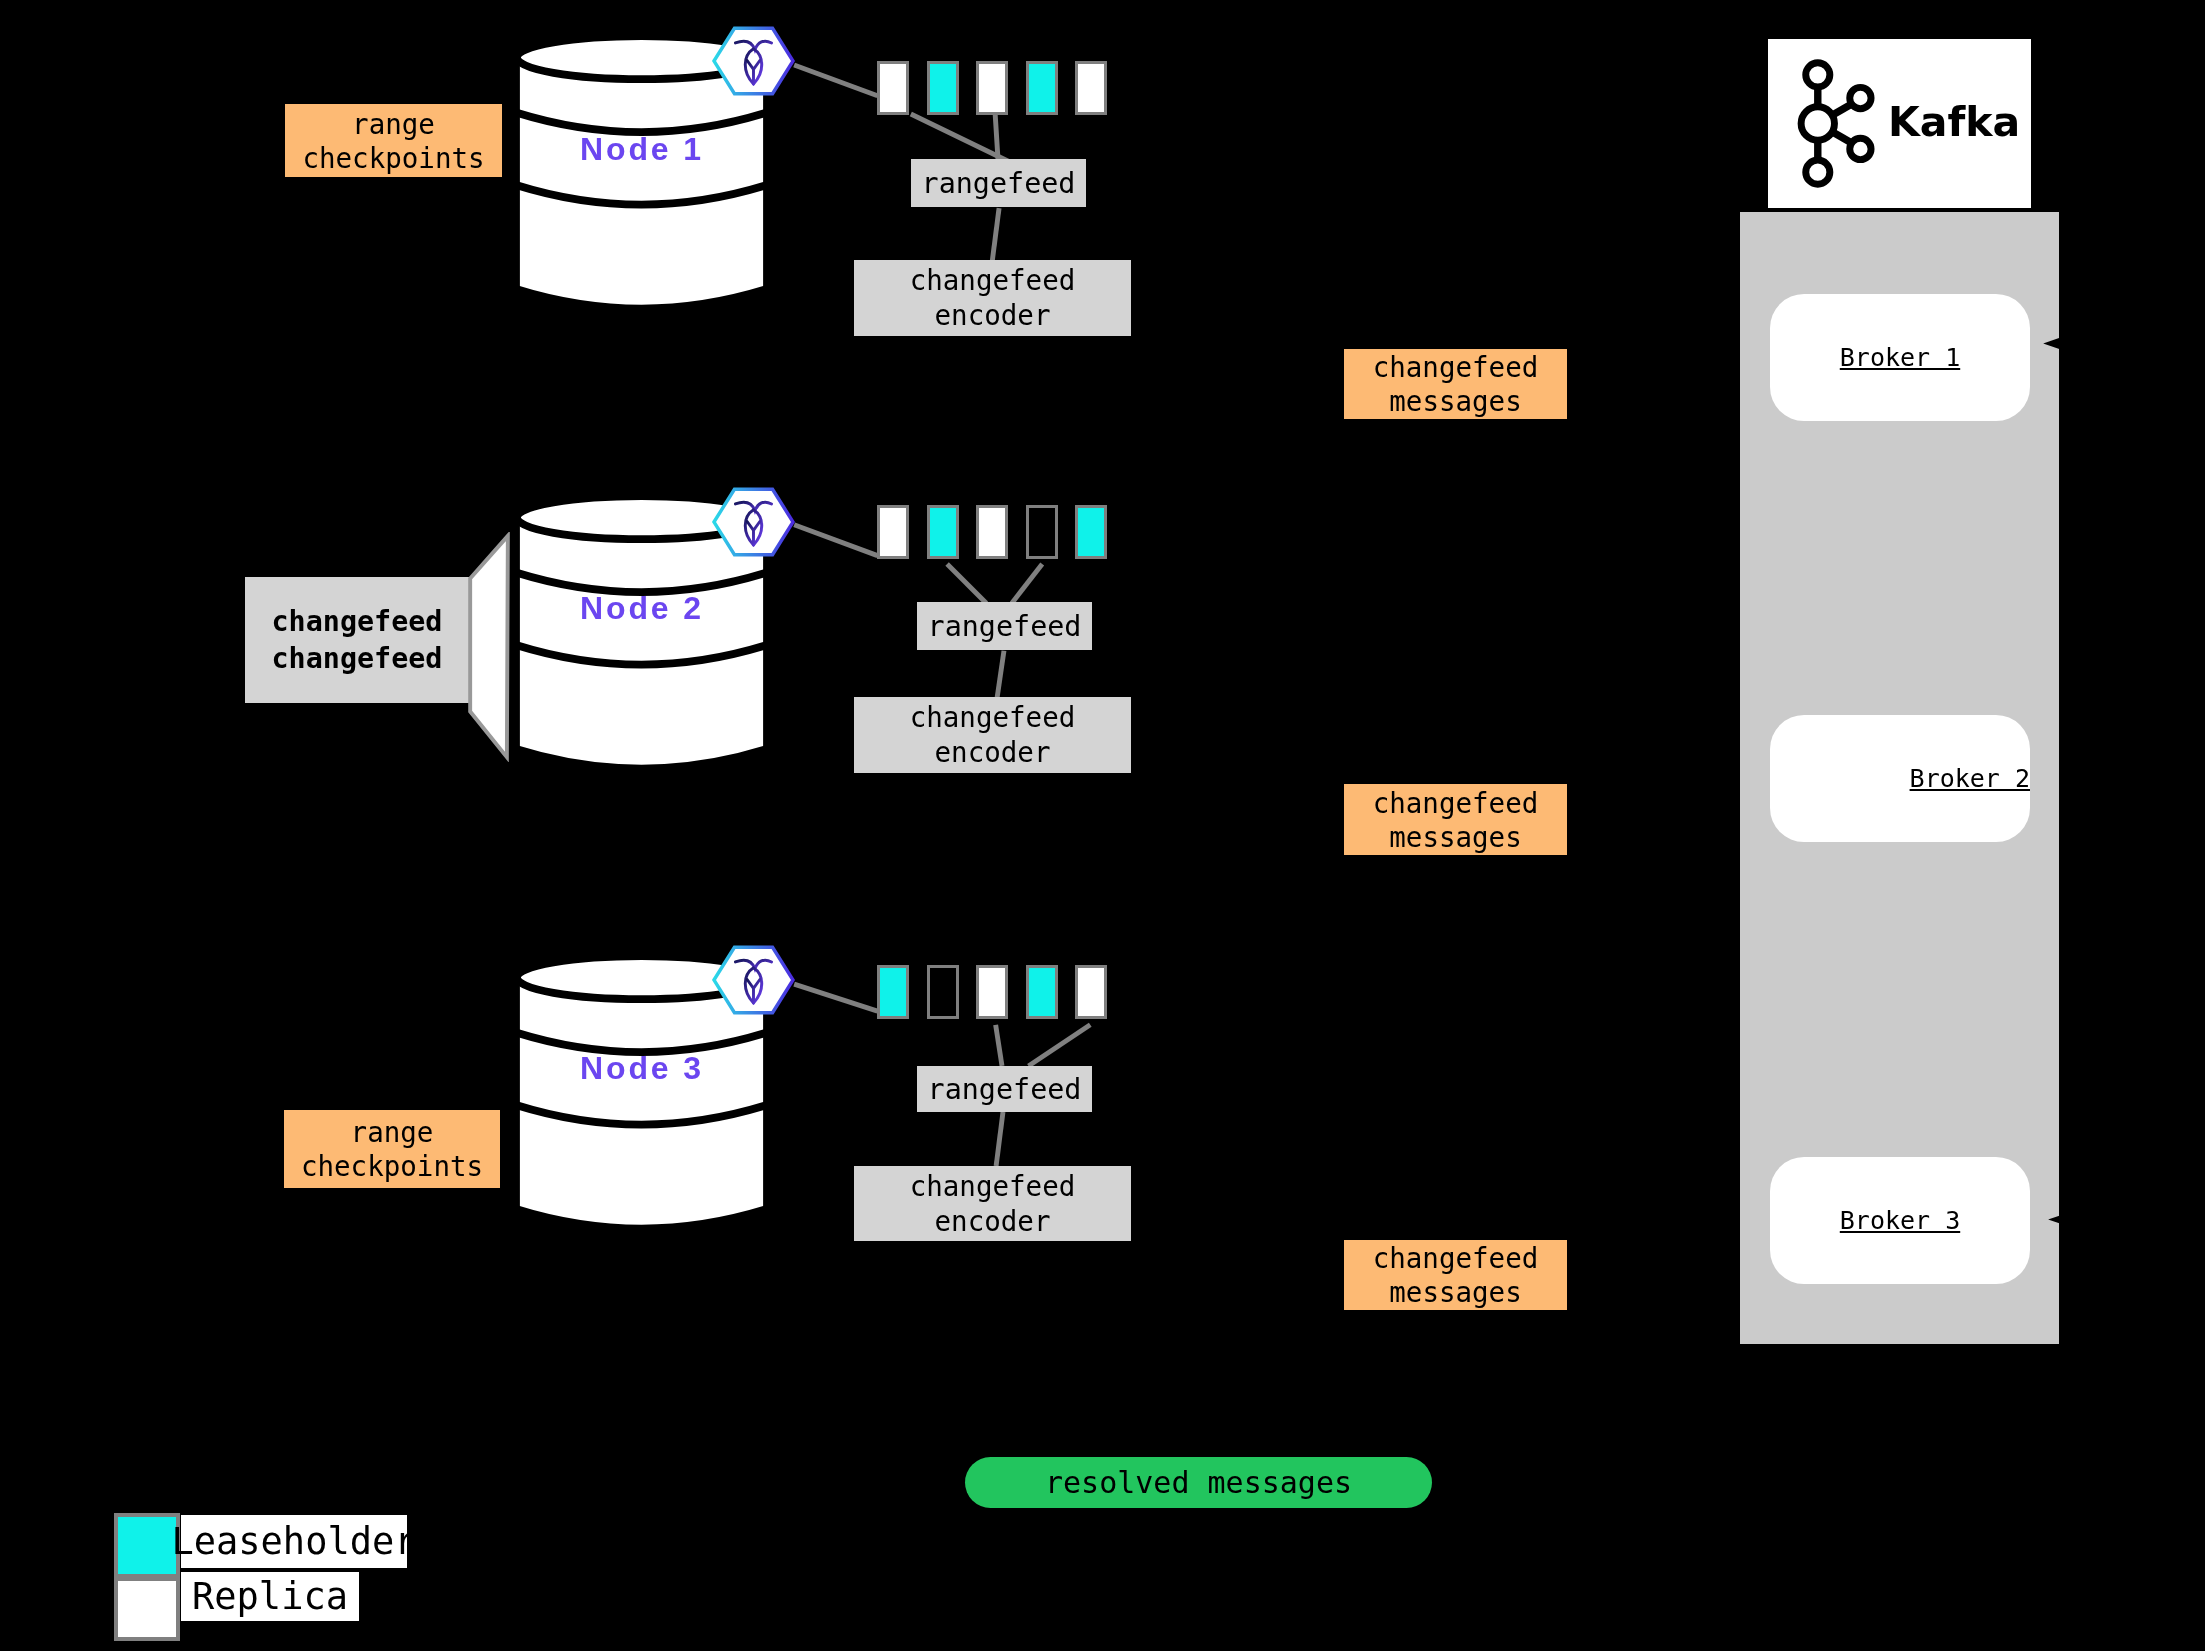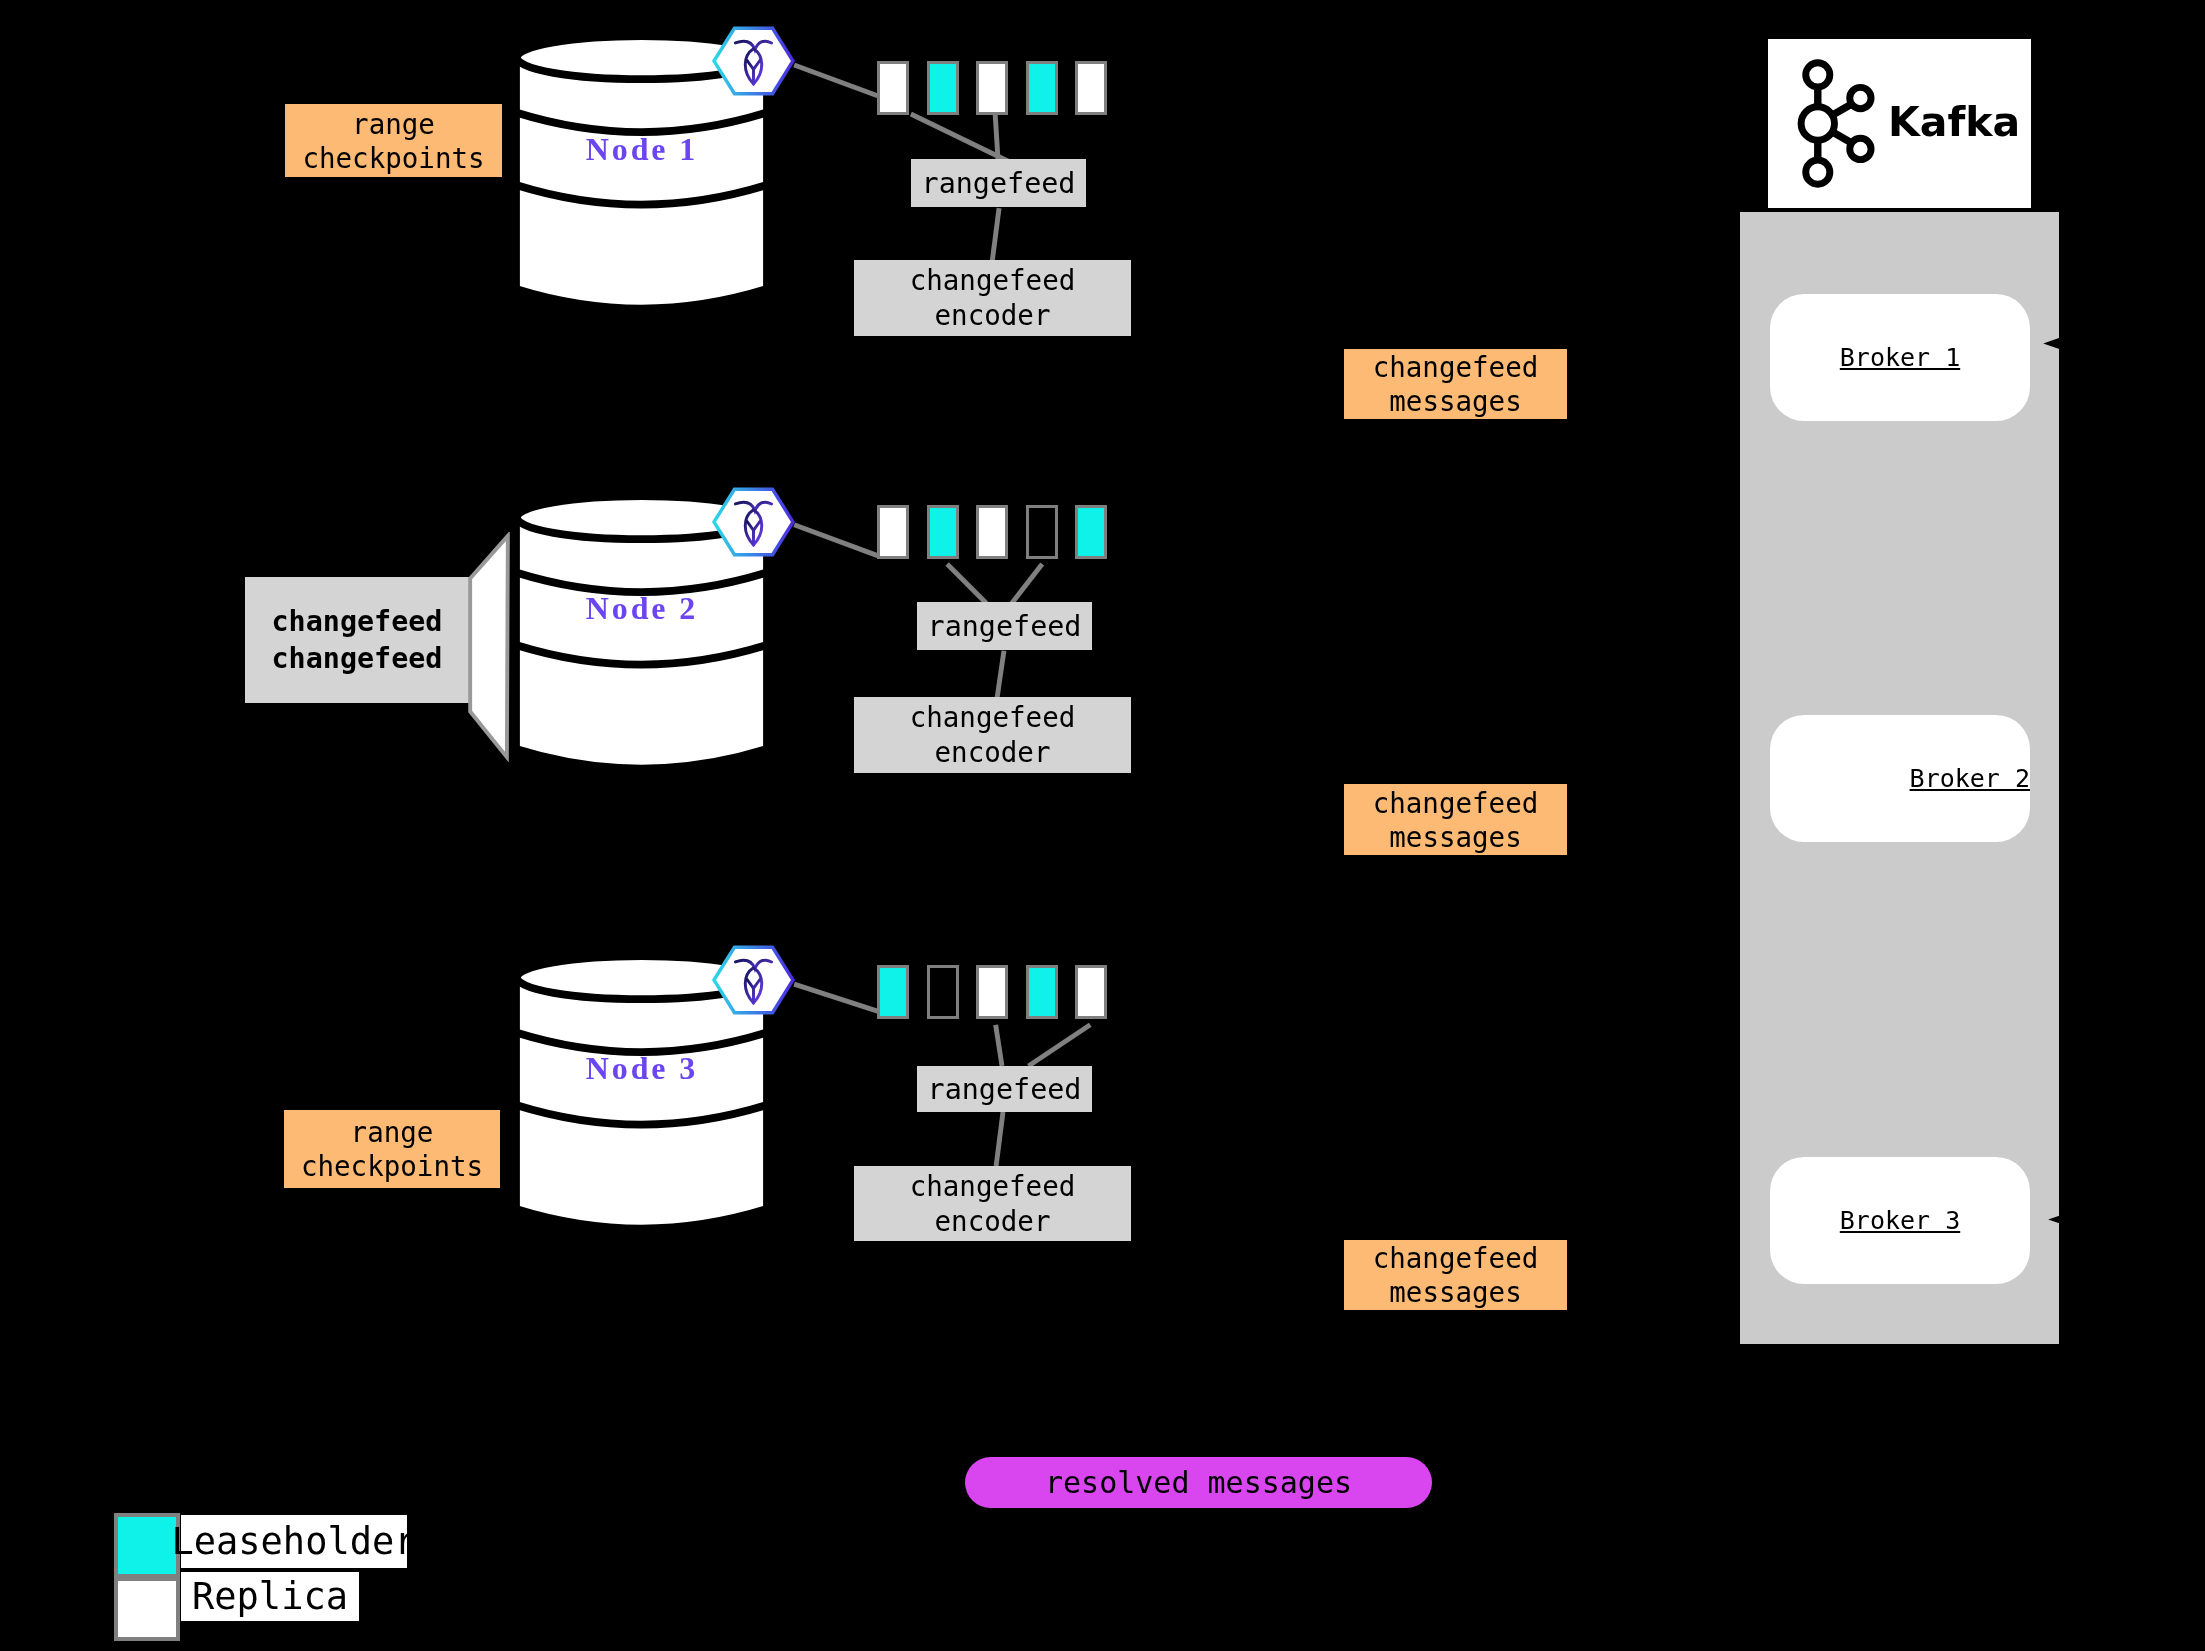--- a/index.html
+++ b/index.html
@@ -5,39 +5,39 @@
   html,body{margin:0;padding:0;background:#000;}
   #canvas{position:relative;width:2205px;height:1652px;background:#000;overflow:hidden;
           font-family:"DejaVu Sans Mono", monospace;color:#000;}
   .abs{position:absolute;}
   
   .lbl-white{background:#fdba74;display:flex;align-items:center;justify-content:center;
              text-align:center;font-size:27.5px;line-height:34px;z-index:4;}
   .box-gray{background:#d4d4d4;display:flex;align-items:center;justify-content:center;
             text-align:center;font-size:28.4px;line-height:35px;z-index:3;}
   
-  .node-label{font-family:Liberation Serif, serif;font-weight:bold;font-size:32px;
+  .node-label{font-family:Liberation Sans, sans-serif;font-weight:bold;font-size:32px;
               color:var(--accent-purple);text-align:center;z-index:5;letter-spacing:2.9px;}
   .range-row{display:flex;gap:17.6px;z-index:4;}
   .range-rect{width:32px;height:54px;border:3.9px solid #7f7f7f;box-sizing:border-box;}
   .range-rect.replica{background:var(--replica);}
   .range-rect.leaseholder{background:var(--leaseholder);}
   .range-rect.empty{background:transparent;}
   
   .coord{background:#d4d4d4;display:flex;align-items:center;justify-content:center;
          text-align:center;font-weight:bold;font-size:28.4px;line-height:37px;z-index:3;}
   
   .kafka-box{background:#fff;z-index:3;}
   .kafka-word{font-family:"DejaVu Sans", sans-serif;font-weight:bold;font-size:41px;
               line-height:49px;color:#000;z-index:5;}
   .panel{background:#cbcbcb;z-index:1;}
   .broker{background:#fff;border-radius:34px;display:flex;align-items:center;justify-content:center;
           font-size:25px;z-index:3;text-decoration:underline;}
   
-  .pill{background:#d946ef;border-radius:29px;display:flex;align-items:center;justify-content:center;
+  .pill{background:#22c55e;border-radius:29px;display:flex;align-items:center;justify-content:center;
         font-size:30px;z-index:4;}
   
   .swatch{border:4.4px solid #808080;box-sizing:border-box;z-index:4;}
   .swatch.leaseholder{background:var(--leaseholder);}
   .swatch.replica{background:var(--replica);}
   .legend-lbl{background:#fff;display:flex;align-items:center;justify-content:center;
               font-size:37px;z-index:4;}
   svg{display:block;}
   .lines{z-index:2;}
   .overlay{z-index:6;pointer-events:none;}

